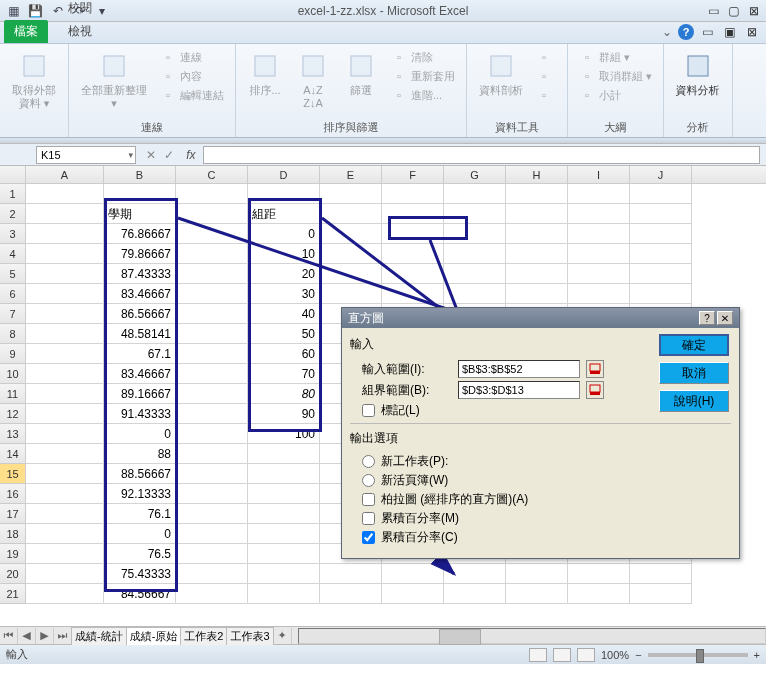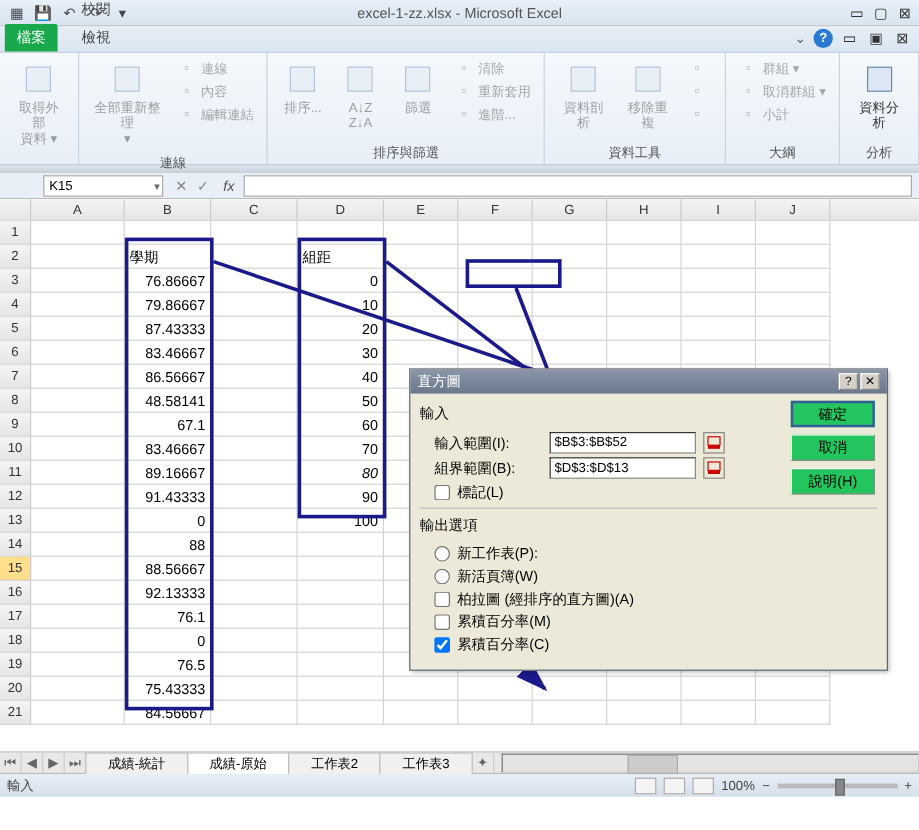--- a/index.html
+++ b/index.html
@@ -62,30 +62,30 @@
 .dlg-title-controls { margin-left: auto; display: flex; gap: 2px; }
 .dlg-tc-btn { width: 16px; height: 14px; background: #d4d0c8; border: 1px solid #fff; border-right-color: #888; border-bottom-color: #888; font-size: 10px; display: flex; align-items: center; justify-content: center; cursor: pointer; color: #000; }
 .dlg-body { padding: 6px 8px 10px 8px; position: relative; }
 .fieldset-label { font-size: 12px; color: #000; padding: 2px 0 4px 0; }
 .dlg-row { display: flex; align-items: center; margin: 3px 0 3px 12px; gap: 6px; }
 .dlg-label { width: 90px; font-size: 12px; }
 .refbox { width: 122px; height: 18px; background: #fff; border: 1px inset #888; font-size: 11px; padding: 0 3px; }
 .refbtn { width: 18px; height: 18px; background: #ece9d8; border: 1px solid #888; display: flex; align-items: center; justify-content: center; cursor: pointer; }
 .refbtn svg { width: 12px; height: 12px; }
 .dlg-btns { position: absolute; right: 10px; top: 6px; display: flex; flex-direction: column; gap: 6px; }
-.dlg-btn { width: 70px; height: 22px; background: #22c55e; border: 1px solid #888; border-top-color: #fff; border-left-color: #fff; cursor: pointer; font-size: 12px; }
+.dlg-btn { width: 70px; height: 22px; background: #0ea5e9; border: 1px solid #888; border-top-color: #fff; border-left-color: #fff; cursor: pointer; font-size: 12px; }
 .dlg-btn.default { border: 2px solid #3a5a9a; }
 .chk, .rad { display: flex; align-items: center; gap: 6px; margin: 2px 0 2px 12px; cursor: pointer; }
 .chk input, .rad input { cursor: pointer; }
 .dlg-hr { border: none; border-top: 1px solid #bbb; margin: 4px 0; }
 
 
 .sheettabs { height: 18px; background: #e8e8e8; display: flex; align-items: center; border-top: 1px solid #bbb; font-size: 11px; }
 .st-navbtn { width: 18px; height: 16px; display: flex; align-items: center; justify-content: center; color: #666; cursor: pointer; border-right: 1px solid #ccc; }
-.st-tab { padding: 1px 18px; background: #f0f0f0; border: 1px solid #bbb; border-bottom: none; margin-left: -1px; cursor: pointer; }
+.st-tab { padding: 1px 3px; background: #f0f0f0; border: 1px solid #bbb; border-bottom: none; margin-left: -1px; cursor: pointer; }
 .st-tab.active { background: #fff; font-weight: normal; }
 .hscroll { flex: 1; height: 16px; background: #e4e4e4; margin-left: 6px; position: relative; border: 1px inset #ccc; }
 .hscroll::before { content: ""; position: absolute; left: 30%; width: 40px; height: 100%; background: #ccc; border: 1px solid #aaa; }
 
 
 .statusbar { height: 20px; background: linear-gradient(#e6eef6, #d6e0ea); border-top: 1px solid #bbb; display: flex; align-items: center; padding: 0 6px; font-size: 11px; color: #444; }
 .statusbar .right { margin-left: auto; display: flex; align-items: center; gap: 6px; }
 .viewbtn { width: 18px; height: 14px; border: 1px solid #aaa; background: #f4f4f4; cursor: pointer; }
 .zoom-slider { width: 100px; height: 4px; background: #bbb; position: relative; }
 .zoom-slider::after { content: ""; position: absolute; left: 48%; top: -4px; width: 6px; height: 12px; background: #888; border: 1px solid #666; }
@@ -213,28 +213,20 @@
     </div>
     <div class="rgroup">
       <div class="rgroup-content">
         <div class="bigbtn disabled">
           <div class="bigbtn-icon">
             <svg width="28" height="28" viewBox="0 0 28 28">
               <rect x="4" y="4" width="20" height="20" fill="#dbe7f3" stroke="#6a8ab0"></rect>
             </svg>
           </div>
           <div class="bigbtn-label">資料剖析</div>
-        </div>
-        <div class="bigbtn disabled">
-          <div class="bigbtn-icon">
-            <svg width="28" height="28" viewBox="0 0 28 28">
-              <rect x="4" y="4" width="20" height="20" fill="#dbe7f3" stroke="#6a8ab0"></rect>
-            </svg>
-          </div>
-          <div class="bigbtn-label">移除重複</div>
         </div>
         <div class="smallbtns">
           <div class="smallbtn disabled">
             <span class="smallbtn-icon">▫</span>
             <span></span>
           </div>
           <div class="smallbtn disabled">
             <span class="smallbtn-icon">▫</span>
             <span></span>
           </div>

